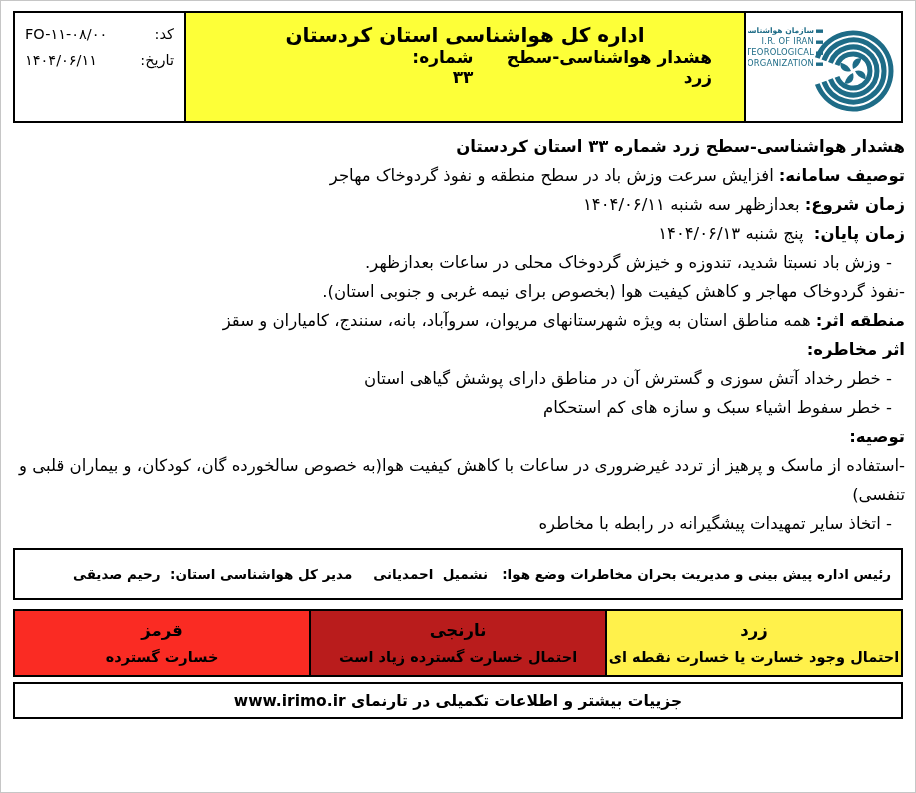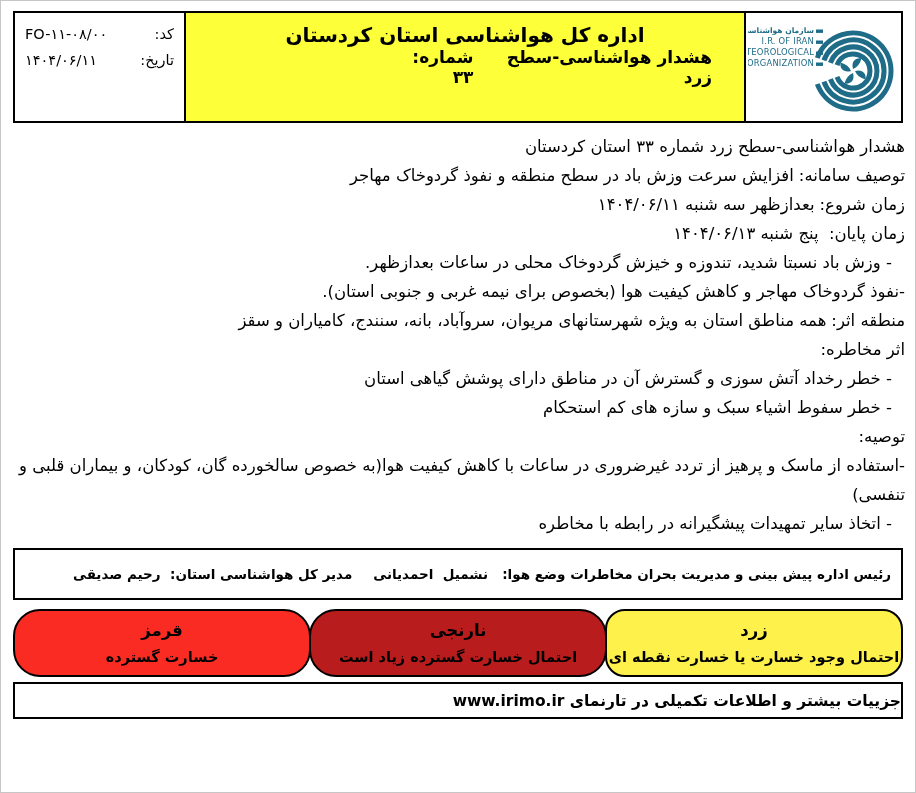--- a/index.html
+++ b/index.html
@@ -19,36 +19,36 @@
   .logo-arc { stroke:var(--logo-color); fill:none; stroke-width:5; }
   .logo-blade { fill:var(--logo-color); stroke:none; }
   .logo-bar { fill:var(--logo-color); }
   .logo-text { fill:var(--logo-color); font-family:"DejaVu Sans", sans-serif; }
   .logo-text.en { font-size:8.4px; letter-spacing:.2px; }
   .logo-text.fa { font-size:7.6px; font-weight:bold; }
 
   
   .body-section { margin:9px 10px 0 6px; direction:rtl; text-align:right; font-size:16.5px; line-height:29px; }
   .body-section p { white-space:normal; }
-  .body-section .lbl { font-weight:normal; margin-left:5px; }
+  .body-section .lbl { font-weight:bold; margin-left:5px; }
   .body-section .lbl:empty { display:none; }
   .body-section p.indent { padding-right:13px;text-align:right; }
 
   
   .signature { margin:10px 12px 0 12px; height:52px; border:2px solid #000; display:flex; direction:rtl; justify-content:space-between; align-items:center; padding:0 10px 0 58px; font-size:13.5px; font-weight:bold; }
 
   
   .legend { margin:9px 12px 0 12px; display:flex; direction:rtl; height:68px; }
   .legend-box { flex:1; border:2px solid #000; text-align:center; padding-top:7px; }
-  .legend-box + .legend-box { margin-right:-2px;border-radius:27px; }
+  .legend-box + .legend-box { margin-right:-2px; }
   .legend-box .lv-name { font-weight:bold; font-size:16.5px; line-height:26px; }
   .legend-box .lv-desc { font-size:14.5px; line-height:26px;font-weight:bold; }
 
   
-  .footer-bar { margin:5px 12px 0 12px; height:37px; border:2px solid #000; display:flex; align-items:center; direction:rtl; font-weight:bold; font-size:15.5px; }
+  .footer-bar { margin:5px 12px 0 12px; height:37px; border:2px solid #000; display:flex; align-items:center; justify-content:center; direction:rtl; font-weight:bold; font-size:15.5px; }
 </style>
 </head>
 <body>
 
 <div class="page">
 
   <div class="header">
     <div class="code-box">
       <div class="row">
         <span>کد:</span>
@@ -111,21 +111,21 @@
     <p><span>-استفاده از ماسک و پرهیز از تردد غیرضروری در ساعات با کاهش کیفیت هوا(به خصوص سالخورده گان، کودکان، و بیماران قلبی و تنفسی)</span></p>
     <p class="indent"><span>- اتخاذ سایر تمهیدات پیشگیرانه در رابطه با مخاطره</span></p>
   </div>
 
   <div class="signature">
     <span>رئیس اداره پیش بینی و مدیریت بحران مخاطرات وضع هوا:&nbsp;&nbsp; نشمیل&nbsp; احمدیانی</span>
     <span>مدیر کل هواشناسی استان:&nbsp; رحیم صدیقی</span>
   </div>
 
   <div class="legend">
-    <div class="legend-box" style="background: rgb(255, 241, 75); border-radius: 20px;">
+    <div class="legend-box" style="background: rgb(255, 241, 75);">
       <div class="lv-name">زرد</div>
       <div class="lv-desc">احتمال وجود خسارت یا خسارت نقطه ای</div>
     </div>
     <div class="legend-box" style="background: #b91c1c;">
       <div class="lv-name">نارنجی</div>
       <div class="lv-desc">احتمال خسارت گسترده زیاد است</div>
     </div>
     <div class="legend-box" style="background: rgb(250, 43, 35);">
       <div class="lv-name">قرمز</div>
       <div class="lv-desc">خسارت گسترده</div>

